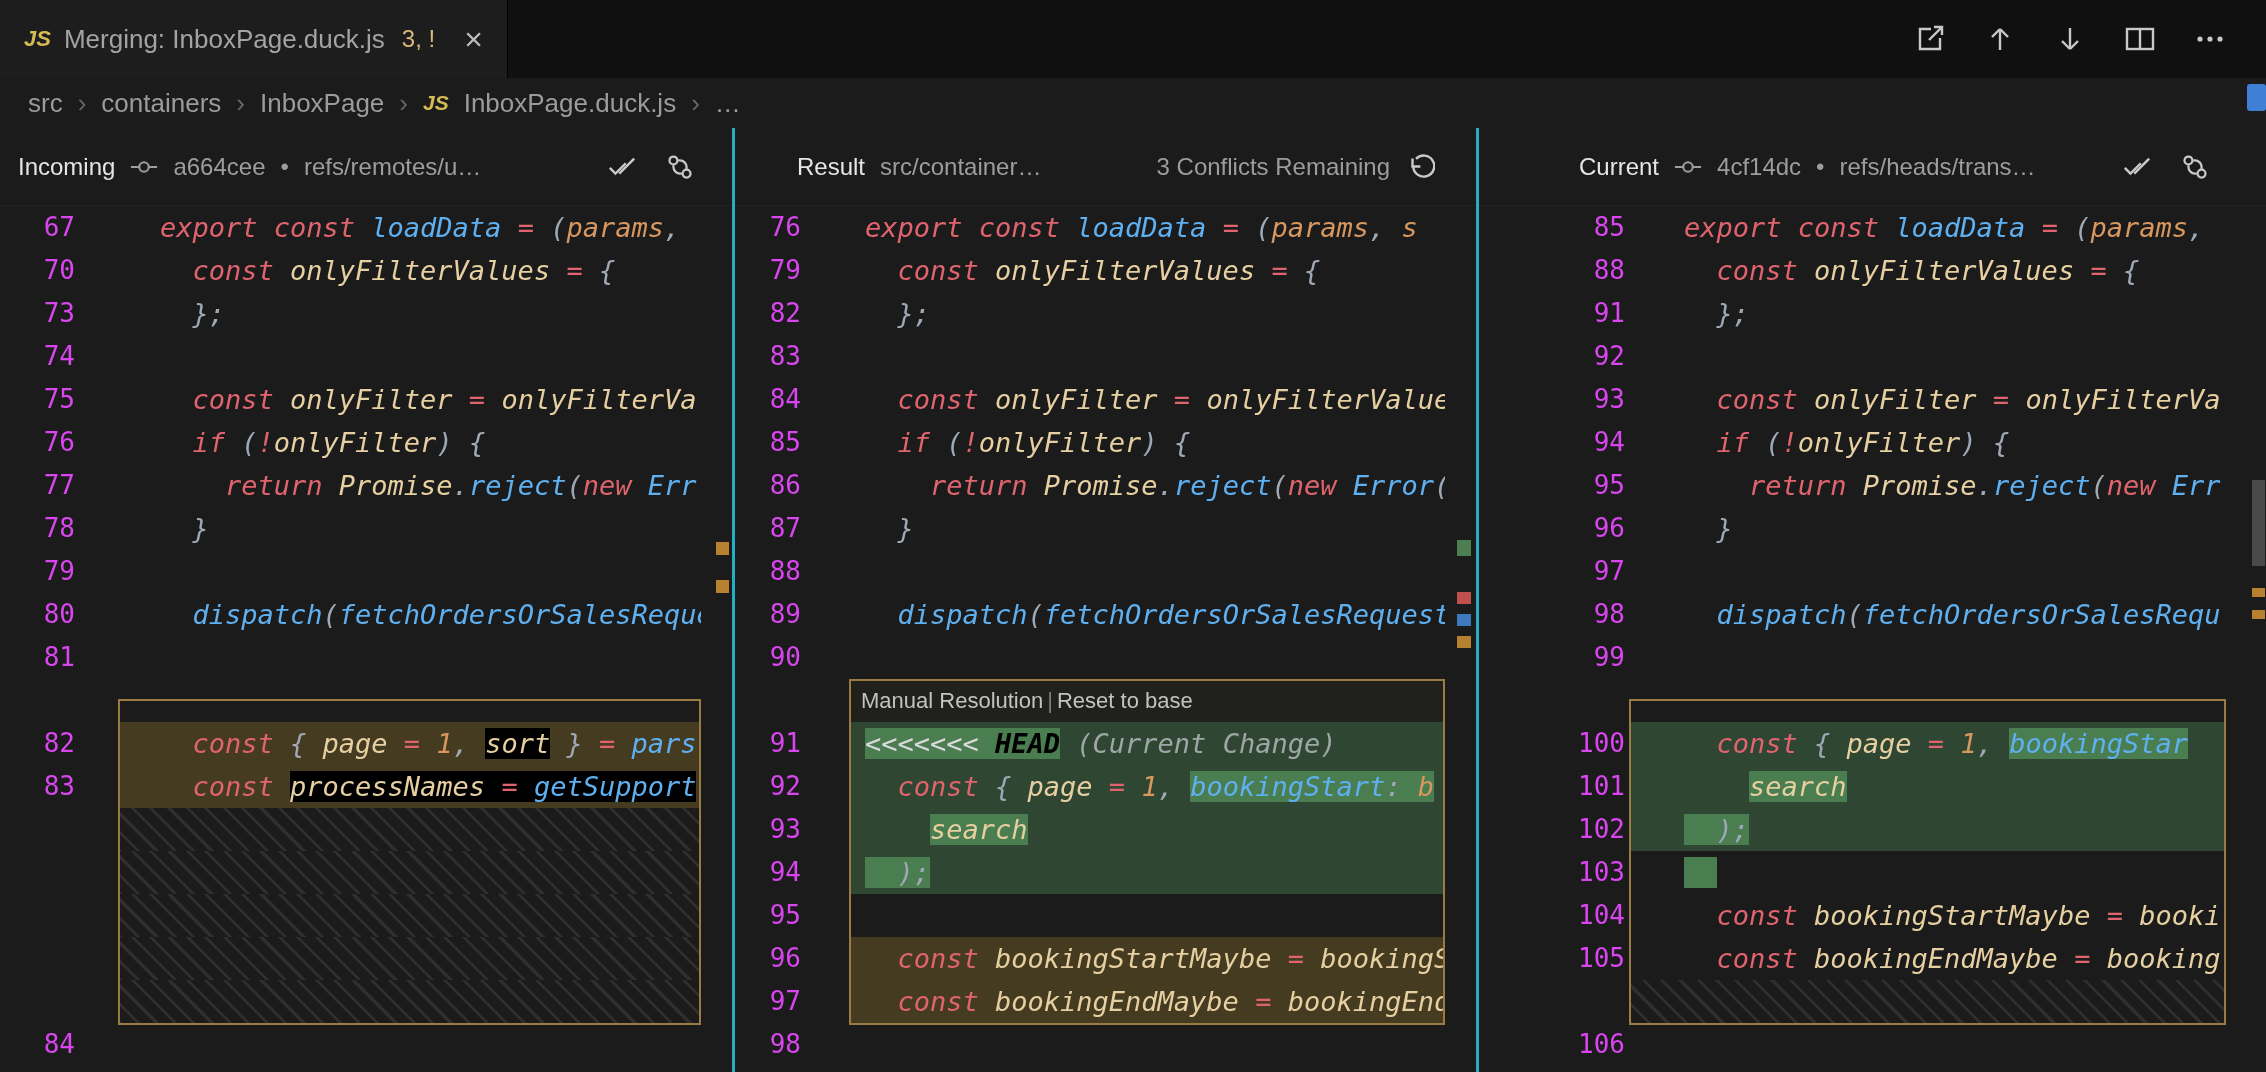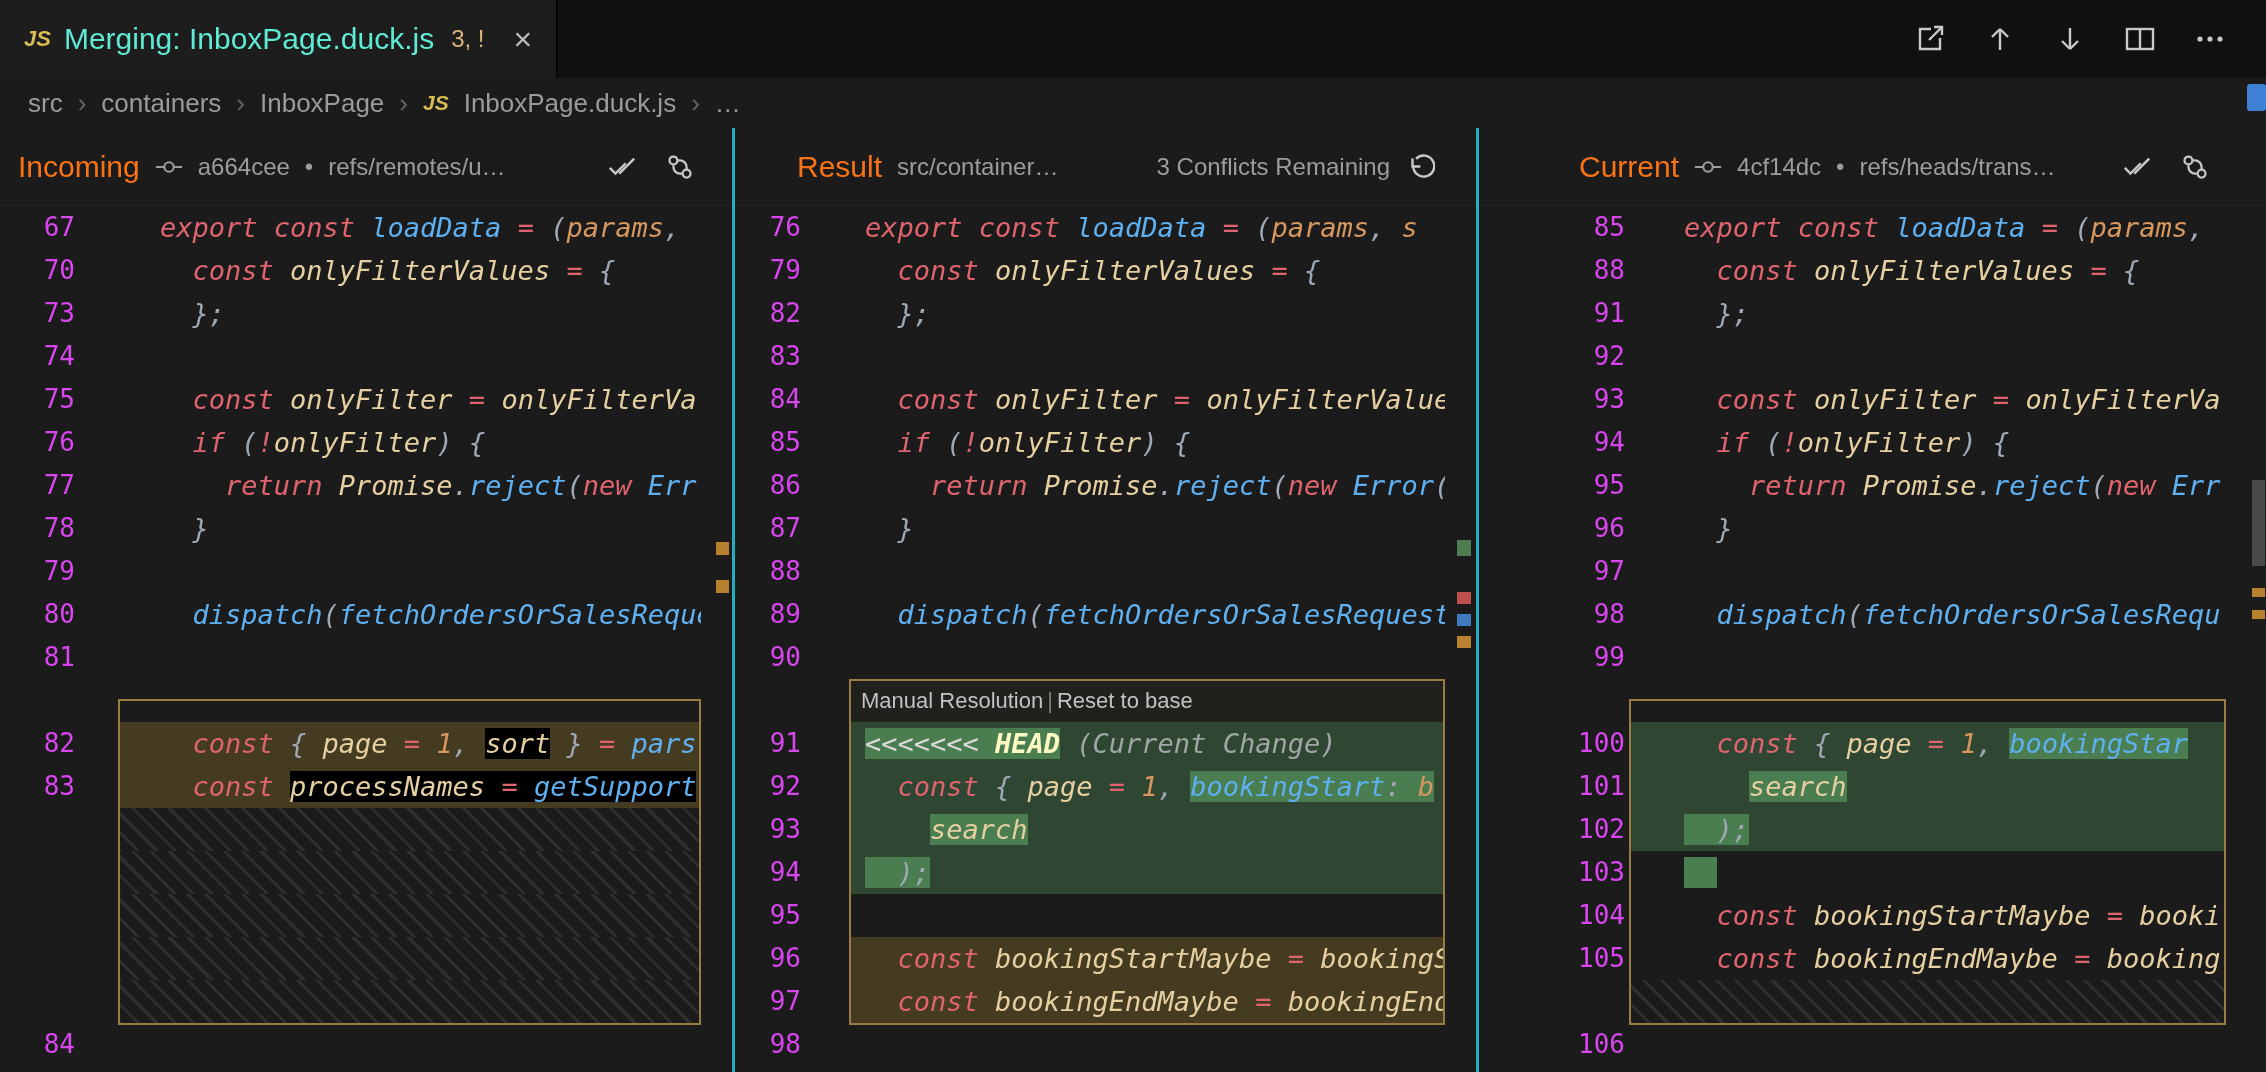--- a/index.html
+++ b/index.html
@@ -6,21 +6,21 @@
   html,body { background:#0c0c0c; }
   .app{ position:relative; width:2266px; height:1072px; background:#1b1b1b; overflow:hidden;
         font-family:"Liberation Sans", sans-serif; }
 
   
   .tabbar{ position:absolute; top:0; left:0; right:0; height:78px; background:#101010;
            display:flex; align-items:stretch; }
   .tab{ display:flex; align-items:center; gap:13px; padding:0 24px; background:#1d1d1d;
         border-right:1px solid #000; max-width:600px; }
   .js-badge{ color:#d6bc52; font-weight:bold; font-size:22px; font-style:italic; }
-  .tab-title{ color:#5eead4; font-size:30px; white-space:nowrap; }
+  .tab-title{ color:#a3a3a3; font-size:26px; white-space:nowrap; }
   .tab-badge{ color:#dcb67a; font-size:24px; margin-left:4px; }
   .tab-close{ color:#bdbdbd; font-size:32px; margin-left:16px; line-height:1; cursor:pointer; }
   .tab-actions{ margin-left:auto; display:flex; align-items:center; gap:38px; padding-right:40px; }
   .tab-actions svg{ display:block; }
 
   
   .breadcrumb{ position:absolute; top:78px; left:0; right:0; height:50px; background:#1b1b1b;
                display:flex; align-items:center; gap:15px; padding-left:28px; font-size:26px; color:#9b9b9b; }
   .bc-sep{ color:#676767; font-size:26px; }
   .bc-js{ color:#d6bc52; font-weight:bold; font-size:21px; font-style:italic; }
@@ -30,21 +30,21 @@
   .editor{ position:absolute; top:128px; left:0; right:0; bottom:0; display:flex; }
   .pane{ position:relative; overflow:hidden; height:100%; }
   .pane-left { width:735px; --numw:75px;  --codex:160px; --bgx:118px; --rulm:34px; }
   .pane-mid  { width:744px; --numw:66px;  --codex:130px; --bgx:114px; --rulm:34px; }
   .pane-right{ width:787px; --numw:146px; --codex:205px; --bgx:150px; --rulm:40px; }
 
   .pane header{ height:78px; display:flex; align-items:center; gap:15px; border-bottom:1px solid #232323; }
   .pane-left  header{ padding:0 40px 0 18px; }
   .pane-mid   header{ padding:0 44px 0 62px; }
   .pane-right header{ padding:0 56px 0 100px; }
-  .hlabel{ color:#f97316; font-size:30px; font-weight:500; white-space:nowrap; }
+  .hlabel{ color:#e5e5e5; font-size:24px; font-weight:500; white-space:nowrap; }
   .meta{ color:#9d9d9d; font-size:24px; white-space:nowrap; }
   .hicons{ margin-left:auto; display:flex; align-items:center; gap:28px; }
   .conflicts{ margin-left:auto; }
   .pane header svg{ display:block; flex:none; }
 
   .code{ position:relative; }
   .row{ position:relative; height:43px; }
   .num{ position:absolute; left:0; top:0; width:var(--numw); text-align:right;
         font:26px/43px "DejaVu Sans Mono", monospace; color:#d946ef; }
   .line{ position:absolute; left:var(--codex); right:var(--rulm); top:0; bottom:0;
@@ -55,21 +55,21 @@
   .row.bg-t::before{ background:#453b20; }
   .row.hatch::before{ background:repeating-linear-gradient(45deg, rgba(214,214,214,0.10) 0 3px, transparent 3px 13px); }
 
   .tok-kw{ color:#e0646e; }
   .tok-fn{ color:#5fb0f0; }
   .tok-var{ color:#e6cfa1; }
   .tok-param{ color:#d7975f; }
   .tok-num{ color:#d7975f; }
   .tok-pun{ color:#9fa8b5; }
   .tok-marker{ color:#dadada; font-style:normal; }
-  .tok-head{ color:#fef9c3; font-weight:bold; }
+  .tok-head{ color:#000000; font-weight:bold; }
   .tok-note{ color:#9fa6a6; }
   .hl-g{ background:#4a7d50; }
   .hl-t{ background:#000000; }
 
   .row.widget .wbar{ position:absolute; left:var(--bgx); right:var(--rulm); top:0; bottom:0;
         display:flex; align-items:center; gap:4px; padding-left:12px;
         font-size:22px; color:#c2c2c2; background:#20201d; }
   .wsep{ color:#7d7d7d; }
   .wbar span{ cursor:pointer; white-space:nowrap; }
 

